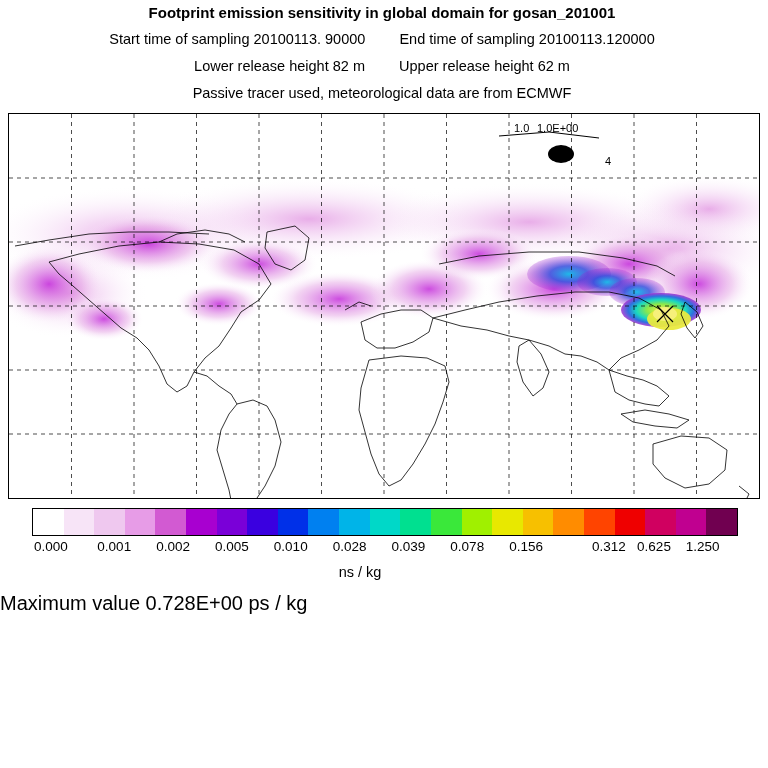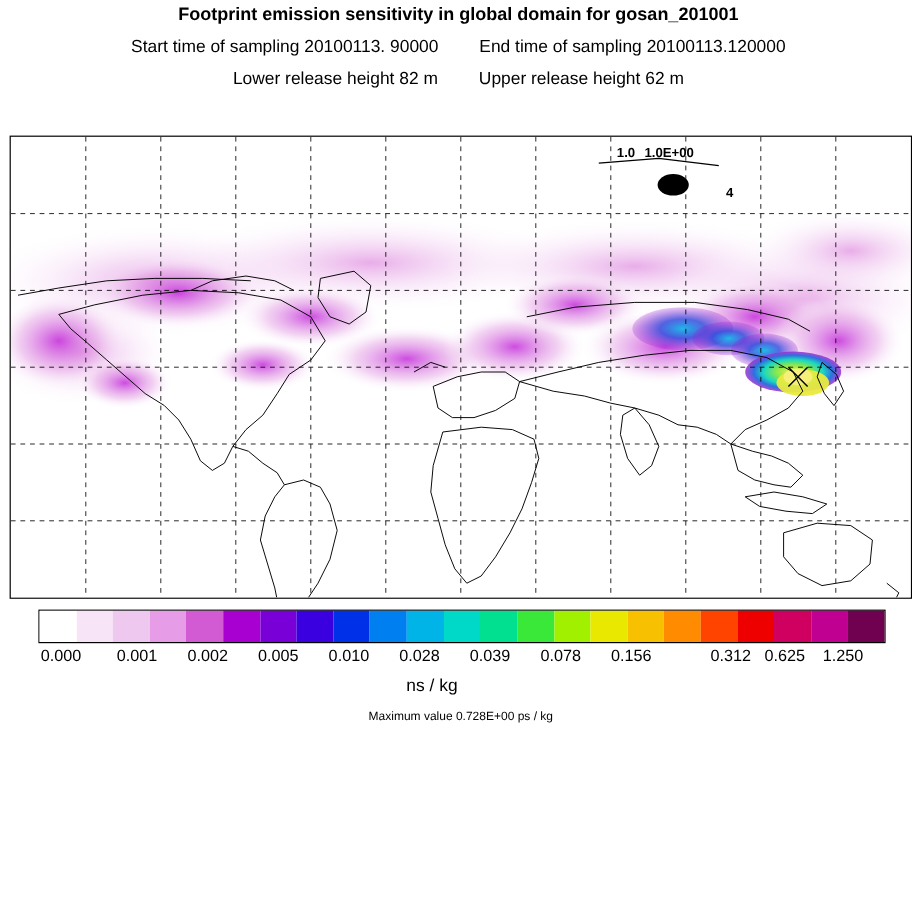--- a/index.html
+++ b/index.html
@@ -97,27 +97,27 @@
     left: 0;
     width: 720px;
     text-align: center;
     font-size: 14.5px;
   }
   #cb-max {
     position: absolute;
     top: 592px;
     left: 0;
     width: 768px;
-    text-align: center;
-    font-size: 10px;
+    text-align: left;
+    font-size: 20px;
   }
   .annot {
     position: absolute;
     font-size: 11px;
-    font-weight: bold;
+    font-weight: normal;
     white-space: nowrap;
     text-align: center;
   }
 </style>
 </head>
 <body>
 
 <div id="root">
 
   <div class="hdr hdr-title">Footprint emission sensitivity in global domain for gosan_201001</div>
@@ -131,20 +131,21 @@
   </div>
 
   <div class="hdr hdr-line3">
     <span>Lower release height</span>
     <span>82 m</span>
     <span class="gap"></span>
     <span>Upper release height</span>
     <span>62 m</span>
   </div>
 
+  <div class="hdr hdr-line4">Passive tracer used, meteorological data are from ECMWF</div>
 
   <div id="map-panel">
     <svg id="map-svg" viewBox="0 0 750 384" preserveAspectRatio="none">
       <defs>
         <radialGradient id="plumeHot" cx="50%" cy="50%" r="50%">
           <stop offset="0%" stop-color="#f2ef4a"></stop>
           <stop offset="35%" stop-color="#8ce84a"></stop>
           <stop offset="62%" stop-color="#19d8c0"></stop>
           <stop offset="82%" stop-color="#2f6fe0"></stop>
           <stop offset="100%" stop-color="#a02fd0" stop-opacity="0.85"></stop>

